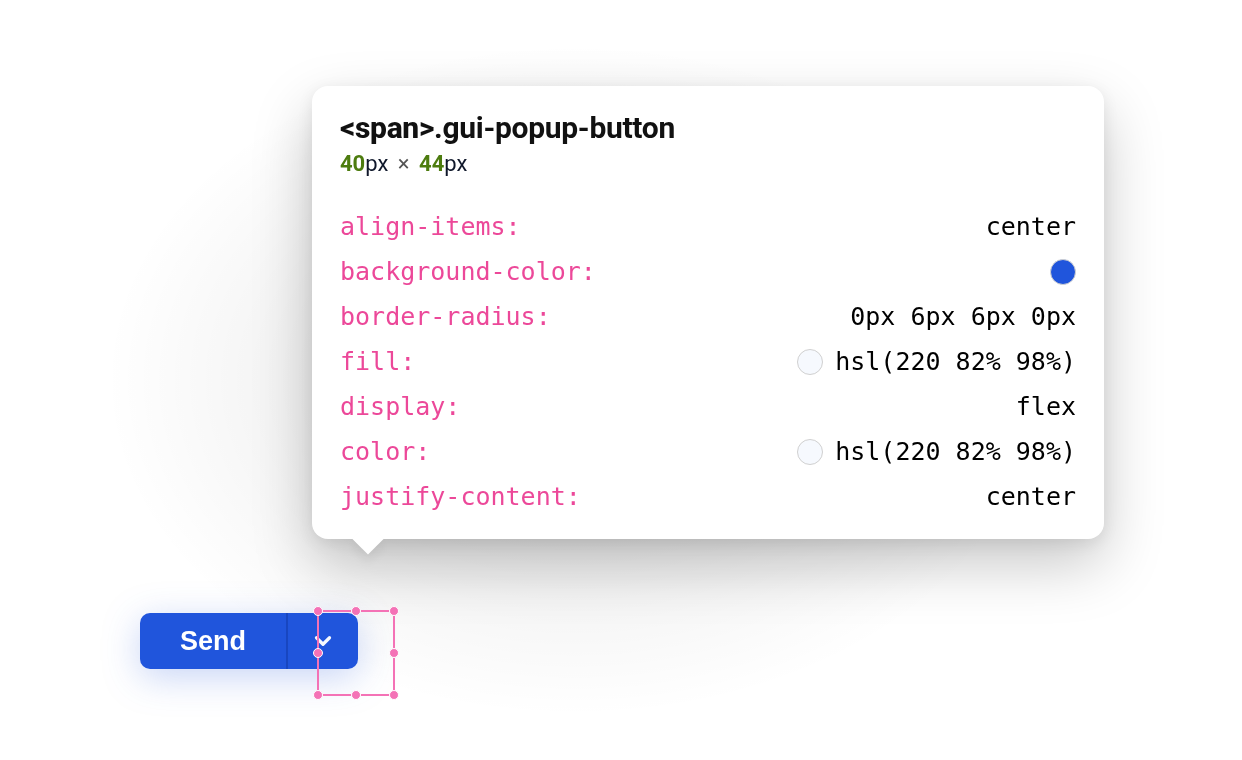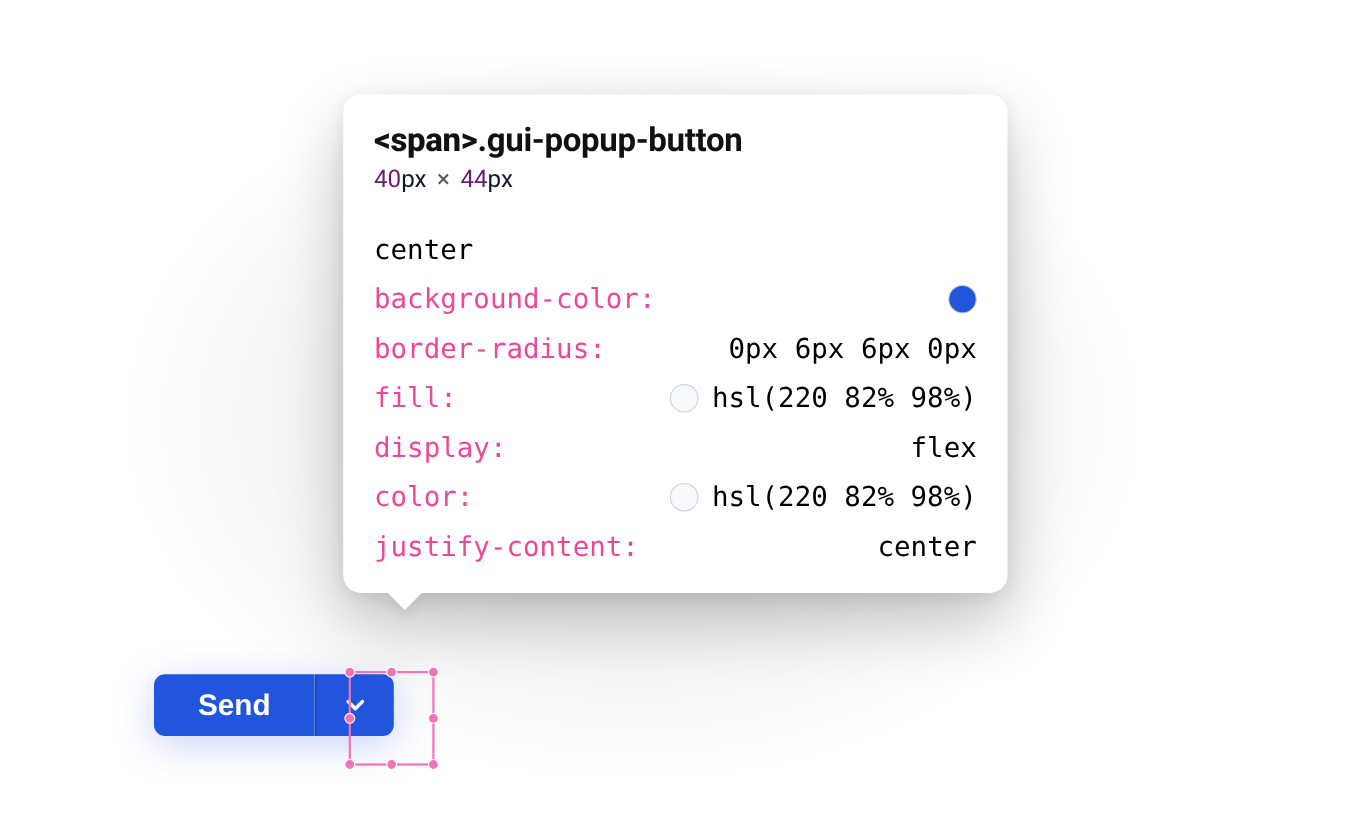--- a/index.html
+++ b/index.html
@@ -26,21 +26,21 @@
       height: 680px;
       background: radial-gradient(ellipse at 50% 50%, rgba(0,0,0,0.10) 0%, rgba(0,0,0,0.05) 40%, rgba(0,0,0,0) 70%);
       pointer-events: none;
     }
     
     
     .tooltip-card {
       position: absolute;
       left: 312px;
       top: 86px;
-      width: 604px;
+      width: 792px;
       background: #ffffff;
       border-radius: 16px;
       box-shadow: 0 25px 60px rgba(0,0,0,0.22), 0 4px 16px rgba(0,0,0,0.08);
       padding-bottom: 28px;
     }
     
     .tooltip-tail {
       position: absolute;
       left: 45px;
       bottom: -11px;
@@ -63,21 +63,21 @@
     }
     .selector-line .tag-part {
       font-weight: 800;
     }
     
     .dims-line {
       margin-top: 6px;
       font-size: 22px;
       color: #555;
     }
-    .dims-line .num { color: #701a75; font-weight: 400; }
+    .dims-line .num { color: #4d7c0f; font-weight: 700; }
     .dims-line .unit { color: #0f172a; text-align: right; }
     .dims-line .times { color: #555; margin: 0 4px; }
     
     .props {
       padding: 32px 28px 0 28px;
       display: flex;
       flex-direction: column;
       gap: 16px;
       font-family: ui-monospace, SFMono-Regular, "SF Mono", Menlo, Consolas, monospace;
       font-size: 25px;
@@ -199,20 +199,21 @@
     </div>
     <div class="dims-line">
       <span class="num">40</span><span class="unit">px</span>
       <span class="times">×</span>
       <span class="num">44</span><span class="unit">px</span>
     </div>
   </div>
 
   <div class="props" id="props">
       <div class="prop-row">
+        <span class="prop-name">align-items</span>
         <span class="prop-val">
           <span>center</span>
         </span>
       </div>
       <div class="prop-row">
         <span class="prop-name">background-color</span>
         <span class="prop-val">
           <span class="swatch" style="background: rgb(32, 85, 220);"></span>
         </span>
       </div>

